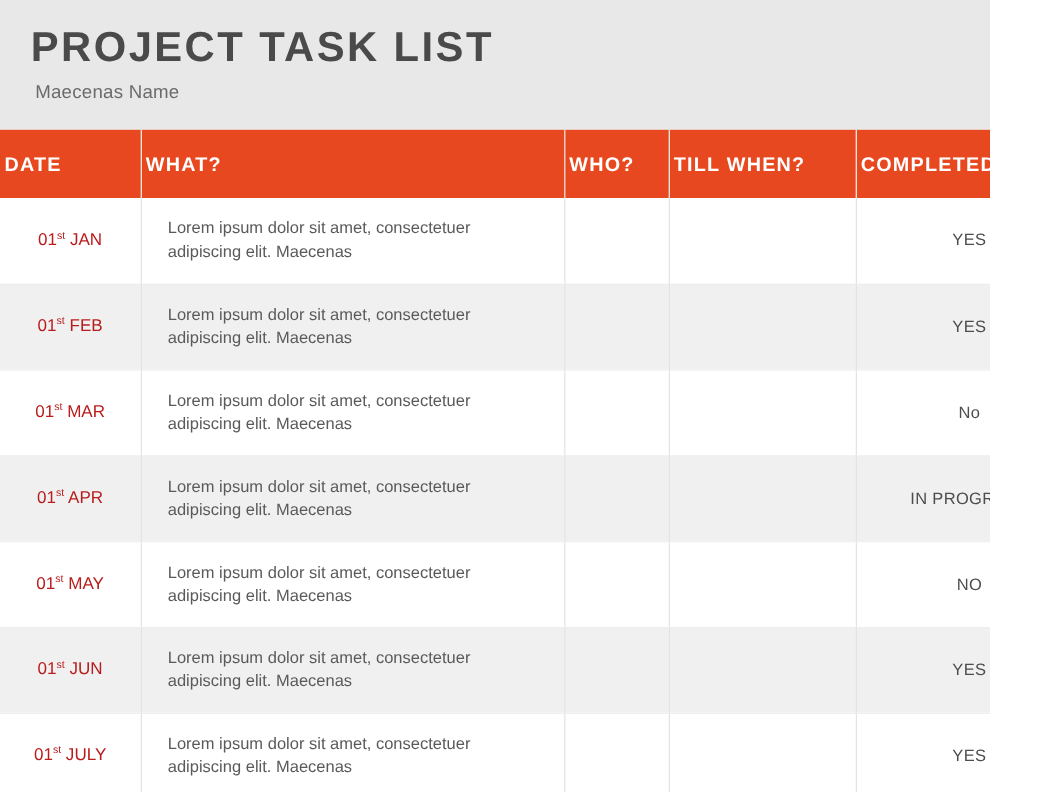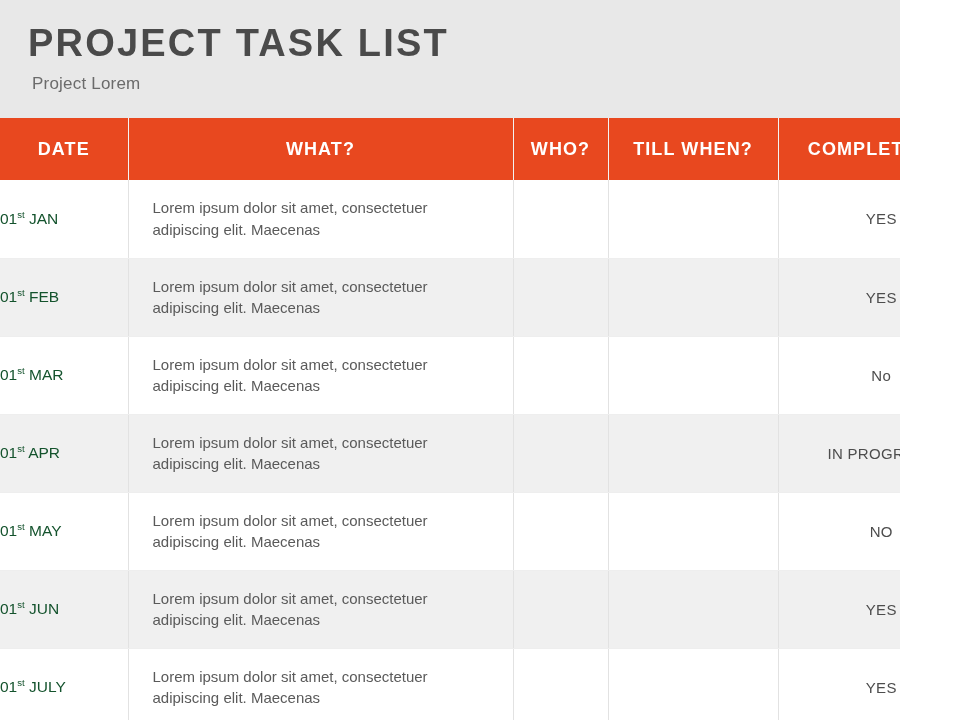--- a/index.html
+++ b/index.html
@@ -69,21 +69,21 @@
   .task-table col.c-till     { width: 170px; }
   .task-table col.c-complete { width: 182px; }
 
   thead th {
     height: 62px;
     background: #e8481f;
     color: #ffffff;
     font-size: 18px;
     font-weight: bold;
     letter-spacing: 1.1px;
-    text-align: center;
+    text-align: left;
     vertical-align: middle;
     border-right: 1px solid #f3f3f3;
     line-height: 1.15;
     padding: 0 4px;
   }
   thead th:last-child { border-right: none; }
 
   tbody tr { height: 78px; }
   tbody tr.odd  td { background: #ffffff; }
   tbody tr.even td { background: #f0f0f0; }
@@ -92,23 +92,23 @@
     border-right: 1px solid #e2e2e2;
     border-bottom: 1px solid #eeeeee;
     vertical-align: middle;
     color: #4d4d4d;
     font-size: 15px;
     padding: 0;
   }
   tbody td:last-child { border-right: none; }
 
   .cell-date {
-    text-align: left;
+    text-align: center;
     font-size: 15.5px;
-    color: #14532d;
+    color: #b91c1c;
     white-space: nowrap;
   }
   .cell-date sup {
     font-size: 0.62em;
     vertical-align: super;
     line-height: 0;
   }
 
   .cell-what {
     text-align: left;
@@ -130,21 +130,21 @@
     padding-left: 24px;
   }
 </style>
 </head>
 <body>
 
 <div class="slide">
 
   <div class="banner">
     <div class="banner-title">PROJECT TASK LIST</div>
-    <div class="banner-subtitle">Project Lorem</div>
+    <div class="banner-subtitle">Maecenas Name</div>
   </div>
 
   <table class="task-table">
     <colgroup>
       <col class="c-date">
       <col class="c-what">
       <col class="c-who">
       <col class="c-till">
       <col class="c-complete">
     </colgroup>

